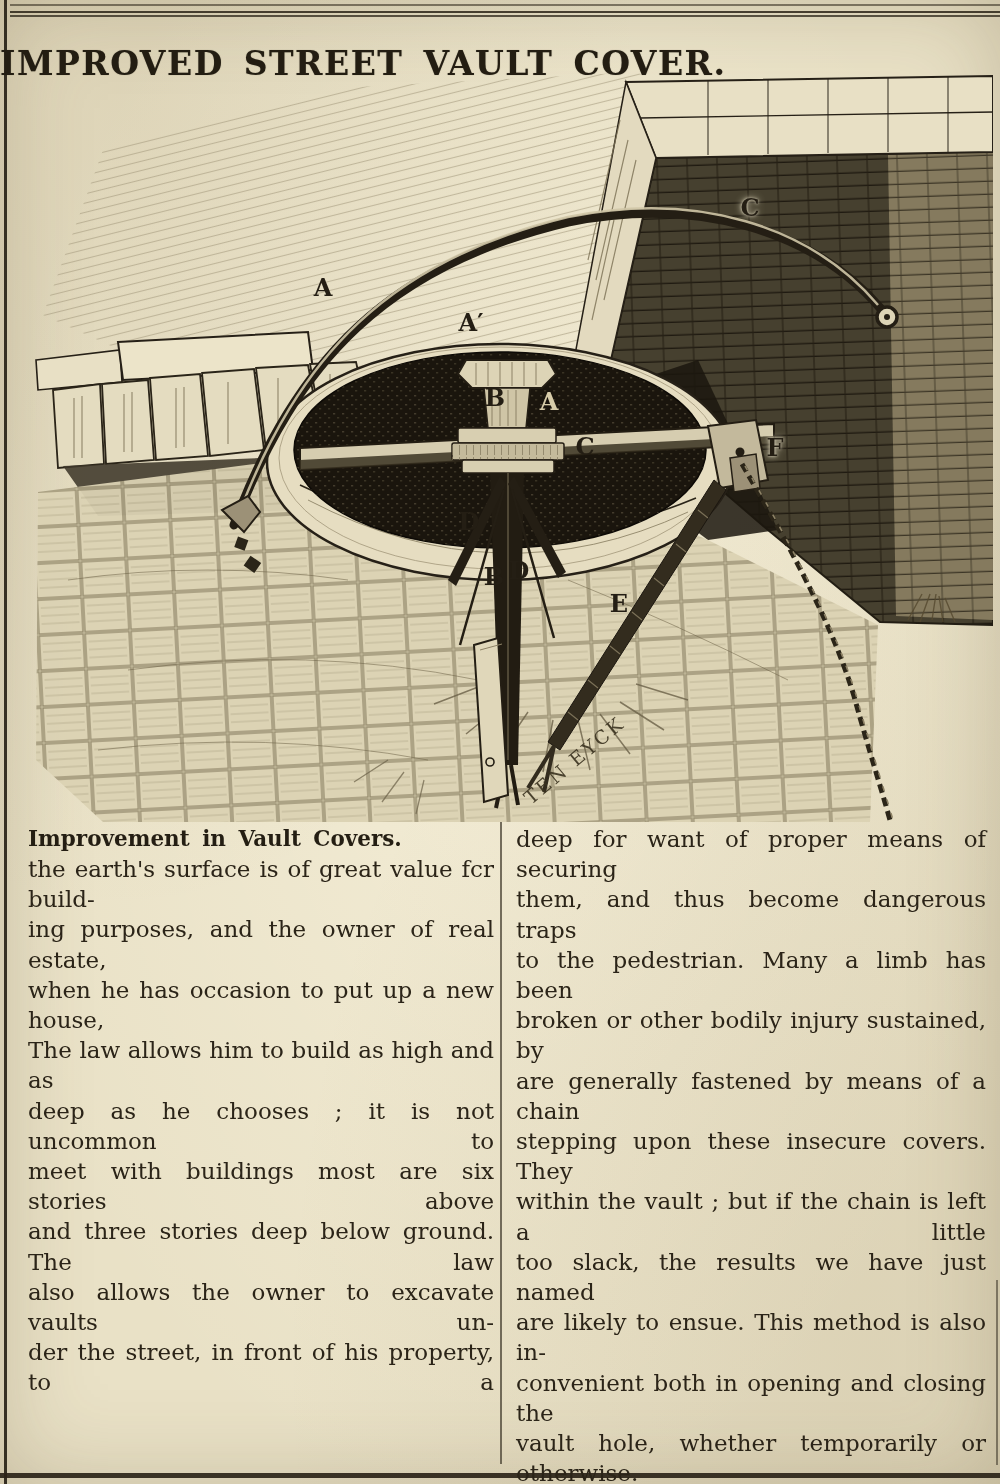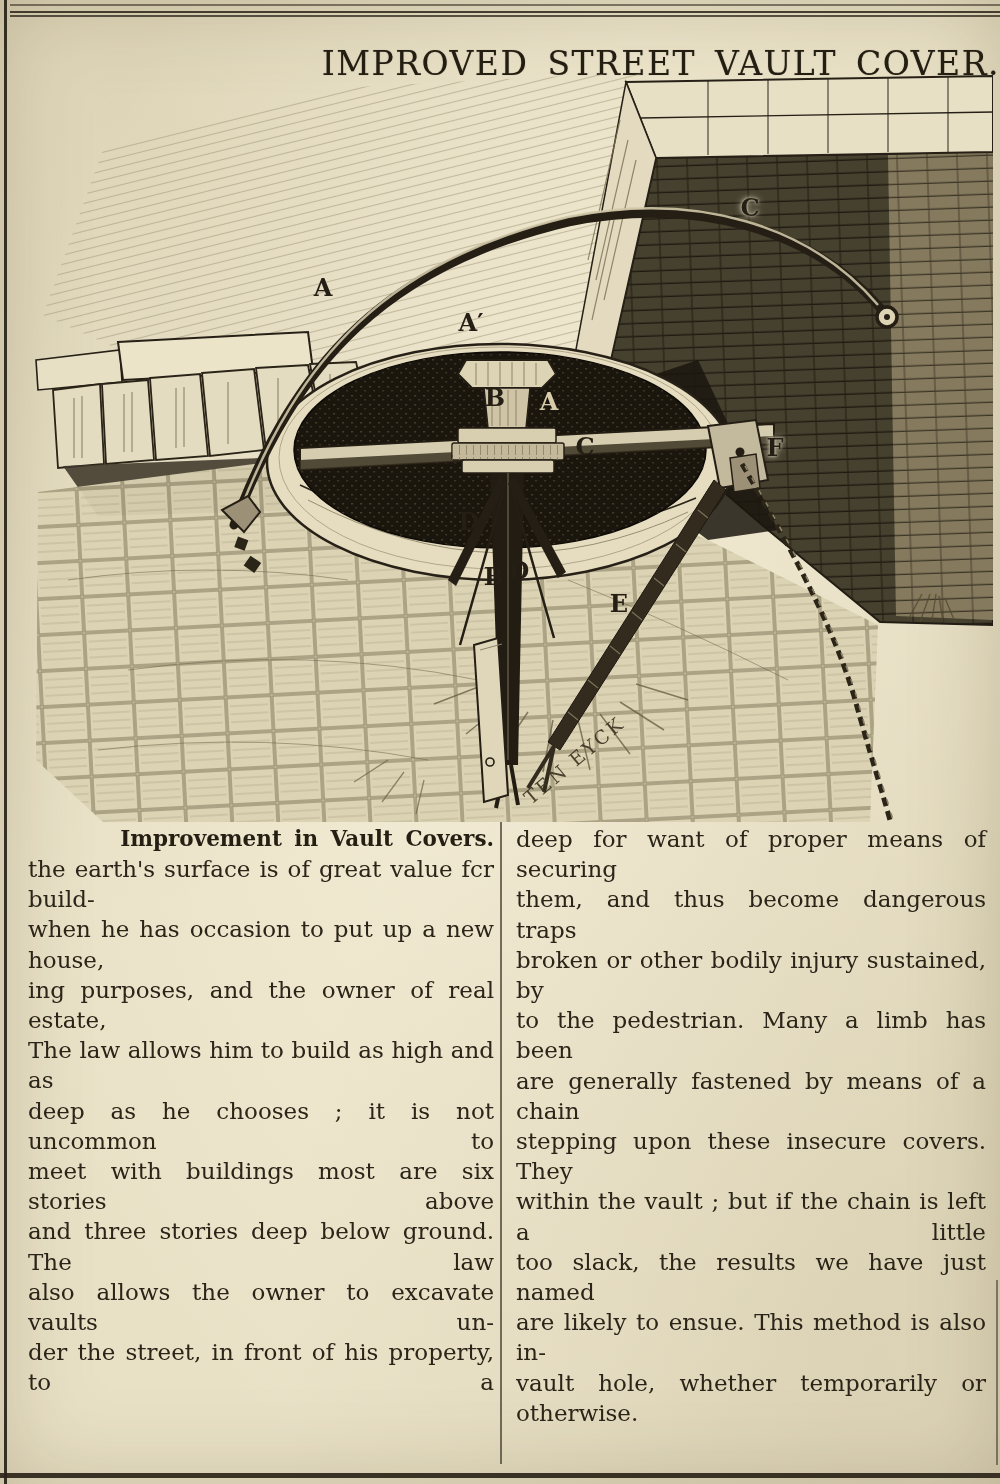--- a/index.html
+++ b/index.html
@@ -15,42 +15,42 @@
     box-shadow:inset 0 0 90px rgba(90,75,45,.25);
   }
   .edge-left{position:absolute;left:4px;top:0;width:3px;height:100%;background:#201a10;opacity:.88;}
   .edge-right{position:absolute;right:2px;top:1280px;width:2px;height:185px;background:#2a2418;opacity:.5;}
   .rule{position:absolute;left:10px;right:0;background:#2b2418;}
   .rule.r1{top:4px;height:2px;opacity:.55;}
   .rule.r2{top:11px;height:2px;opacity:.85;}
   .rule.r3{top:15px;height:2px;opacity:.75;}
   .rule.rbottom{top:1473px;height:5px;left:0;opacity:.92;}
   .title{
-    position:absolute;top:22px;left:0;width:100%;text-align:right;
-    font-size:33px;font-weight:normal;letter-spacing:1.5px;word-spacing:7px;color:#231d12;
+    position:absolute;top:22px;left:0;width:100%;text-align:left;
+    font-size:33px;font-weight:bold;letter-spacing:1.5px;word-spacing:7px;color:#231d12;
     text-shadow:0 0 1px rgba(35,29,18,.4);
   }
   .figure{position:absolute;left:8px;top:60px;width:985px;height:762px;}
   .figure svg{position:absolute;left:0;top:0;}
   .fig-label{
     position:absolute;transform:translate(-50%,-50%);
     font-weight:bold;font-size:24px;color:#241e14;line-height:1;
   }
   .fig-label.light{color:#d7cca9;}
   .fig-label.halo{text-shadow:0 0 7px rgba(233,225,198,.95),0 0 3px rgba(233,225,198,.9);}
   .fig-sig{
     position:absolute;transform:translate(-50%,-50%) rotate(-40deg);
     font-size:19px;letter-spacing:2.5px;color:#3b3320;opacity:.9;
   }
   .colsep{position:absolute;left:500px;top:822px;width:2px;height:642px;background:#4a4334;opacity:.75;}
   .col{position:absolute;top:824px;font-size:23px;line-height:30.2px;}
   .col-left{left:28px;width:466px;}
   .col-right{left:516px;width:470px;}
   .col-heading{
-    text-align:right;font-weight:bold;font-size:21.5px;word-spacing:5px;
+    text-align:left;font-weight:bold;font-size:21.5px;word-spacing:5px;
     height:30px;line-height:30px;color:#241e13;
   }
   .tline{text-align:justify;text-align-last:justify;white-space:normal;}
   .tline.tlast{text-align-last:left;}
   .tline.indent{padding-left:26px;}
 </style>
 </head>
 <body>
 
 <div id="page">
@@ -203,41 +203,42 @@
     <span class="fig-label" style="left:611px;top:544px;">E</span>
     <span class="fig-sig" style="left:566px;top:700px;">TEN EYCK</span>
   </div>
 
   <div class="colsep"></div>
 
   <div class="col col-left">
     <div class="col-heading">Improvement in Vault Covers.</div>
     <div>
         <div class="tline">the earth's surface is of great value fcr build-</div>
+        <div class="tline">ing purposes, and the owner of real estate,</div>
         <div class="tline">when he has occasion to put up a new house,</div>
-        <div class="tline">ing purposes, and the owner of real estate,</div>
         <div class="tline">The law allows him to build as high and as</div>
         <div class="tline">deep as he chooses ; it is not uncommon to</div>
         <div class="tline">meet with buildings most are six stories above</div>
         <div class="tline">and three stories deep below ground. The law</div>
         <div class="tline">also allows the owner to excavate vaults un-</div>
         <div class="tline">der the street, in front of his property, to a</div>
       </div>
 
   </div>
 
   <div class="col col-right">
     <div>
         <div class="tline">deep for want of proper means of securing</div>
         <div class="tline">them, and thus become dangerous traps</div>
+        <div class="tline">to the pedestrian. Many a limb has been</div>
         <div class="tline">broken or other bodily injury sustained, by</div>
-        <div class="tline">to the pedestrian. Many a limb has been</div>
         <div class="tline">are generally fastened by means of a chain</div>
         <div class="tline">stepping upon these insecure covers. They</div>
         <div class="tline">within the vault ; but if the chain is left a little</div>
         <div class="tline">too slack, the results we have just named</div>
         <div class="tline">are likely to ensue. This method is also in-</div>
+        <div class="tline">convenient both in opening and closing the</div>
         <div class="tline tlast">vault hole, whether temporarily or otherwise.</div>
       </div>
 
   </div>
 
 </div>
 
 </body></html>

